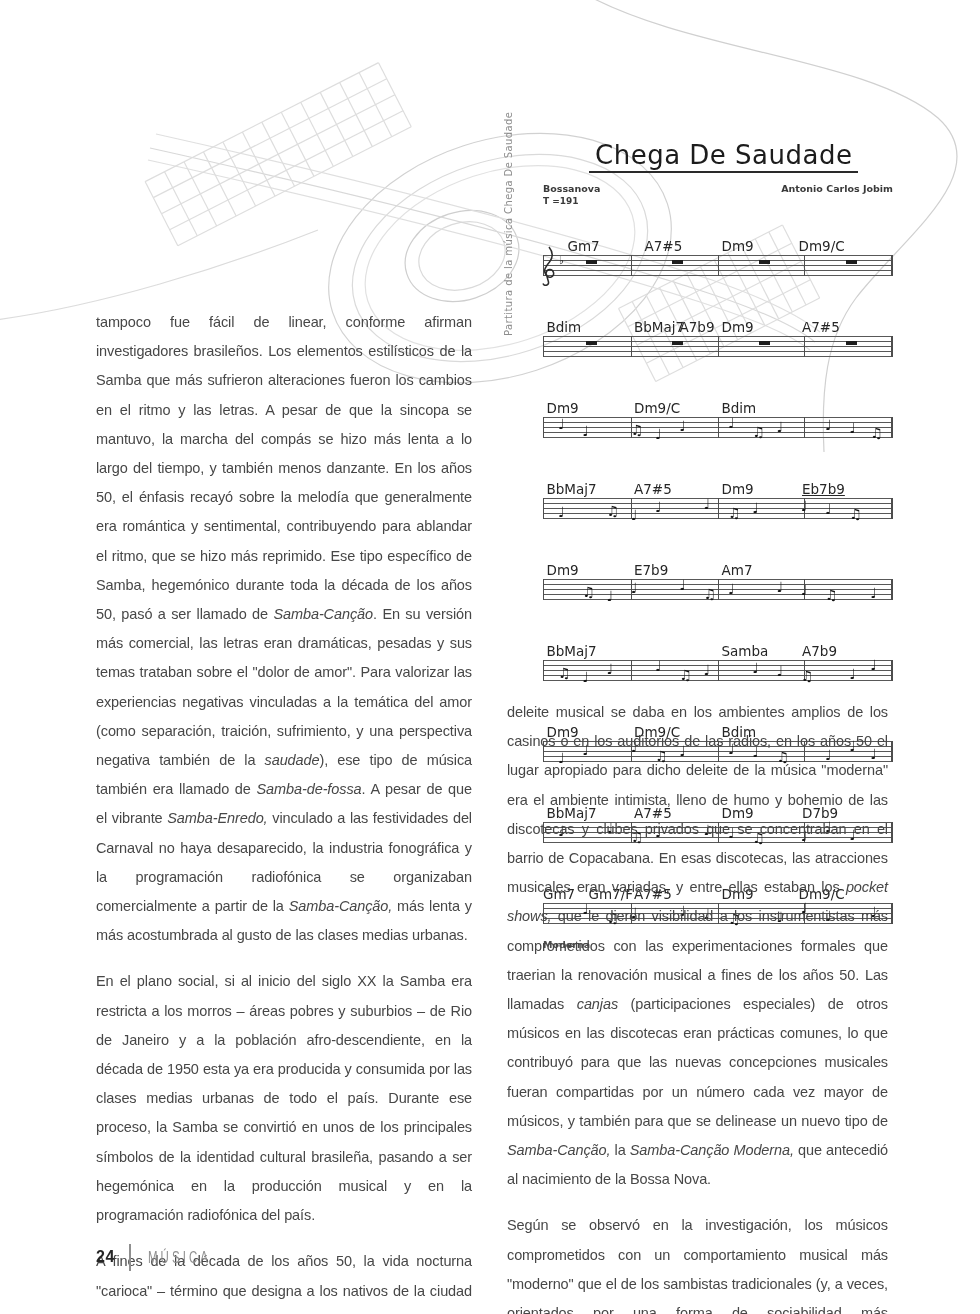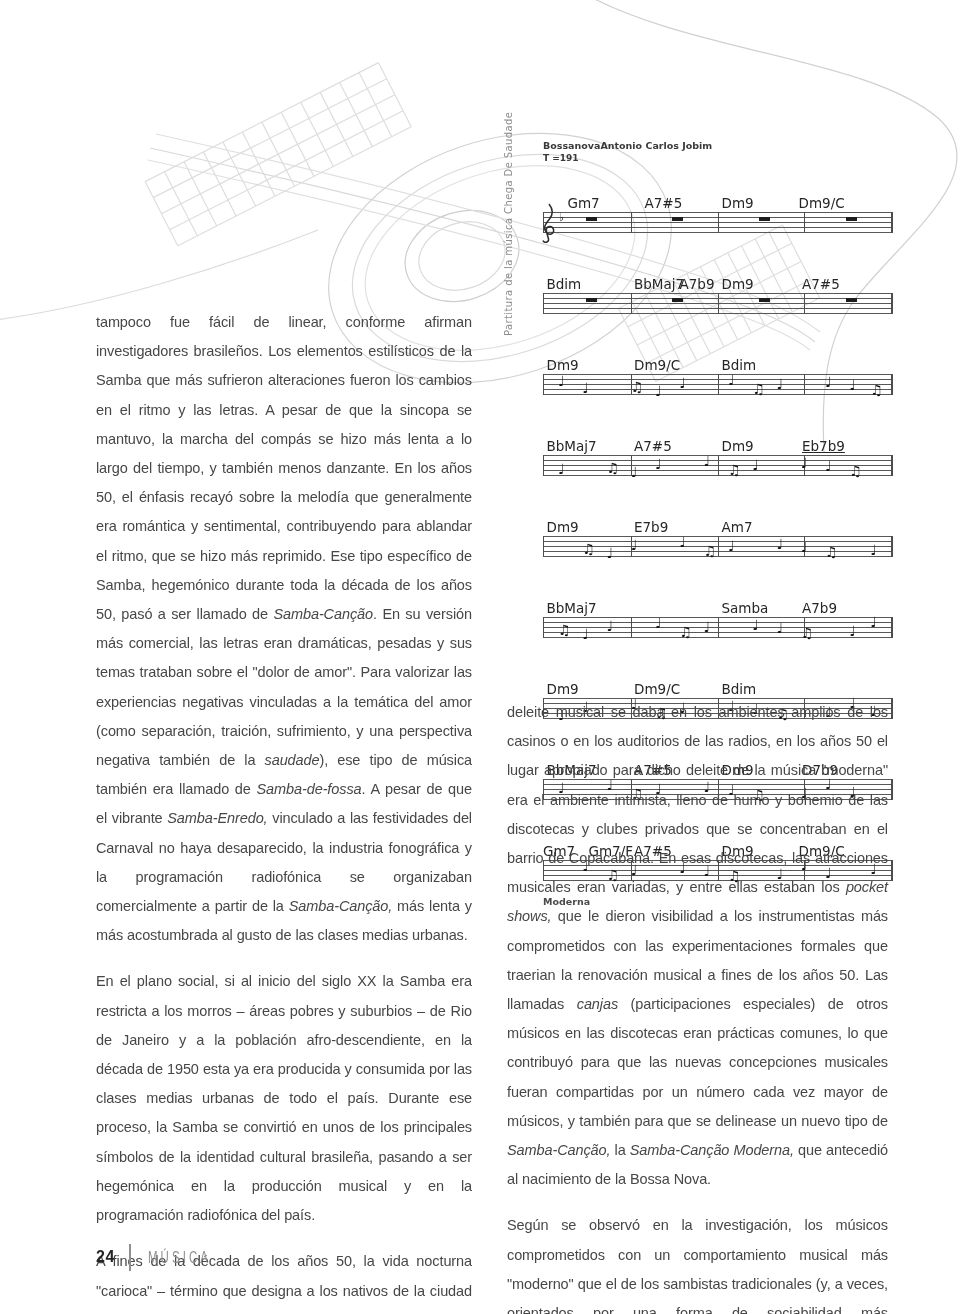--- a/index.html
+++ b/index.html
@@ -8,21 +8,21 @@
   
   .sketch{position:absolute;left:0;top:0;pointer-events:none;}
   
   .vcaption{position:absolute;left:503px;top:136px;height:200px;width:22px;
     writing-mode:vertical-rl;transform:rotate(180deg);
     font-family:"DejaVu Sans",sans-serif;font-size:10px;color:#8d8d8d;letter-spacing:.4px;white-space:nowrap;}
   
   .score{position:absolute;left:543px;top:140px;width:350px;font-family:"DejaVu Sans",sans-serif;color:#222;}
   .score-title{width:max-content;margin:0 0 10px 46px;font-size:26px;font-weight:400;color:#1c1c1c;
      border-bottom:2px solid #2a2a2a;padding:0 6px 1px 6px;letter-spacing:.5px;}
-  .score-meta{display:flex;font-size:9.5px;font-weight:700;color:#3a3a3a;}
+  .score-meta{display:flex;justify-content:space-between;font-size:9.5px;font-weight:700;color:#3a3a3a;}
   .score-tempo{font-size:9px;font-weight:700;color:#3a3a3a;margin:2px 0 10px 0;}
   .system{position:relative;height:49px;}
   .chords{position:relative;height:17px;font-size:13.5px;color:#262626;margin-top:32px;}
   .chords span{position:absolute;top:0;white-space:nowrap;}
   .staff{position:relative;height:21px;border-left:1px solid #4d4d4d;border-right:2px solid #4d4d4d;
      background-image:repeating-linear-gradient(to bottom,#585858 0,#585858 1px,transparent 1px,transparent 5px);}
   .bar{position:absolute;top:0;width:1px;height:21px;background:#4d4d4d;}
   .rest{position:absolute;top:5px;width:11px;height:4px;background:#1d1d1d;}
   .note{position:absolute;font-size:14px;line-height:1;color:#141414;}
   .clefwrap{position:absolute;left:-4px;top:-9px;}
@@ -97,20 +97,21 @@
           <line x1="781.3333333333334" y1="262" x2="781.3333333333334" y2="344"></line>
           <line x1="796.6666666666666" y1="262" x2="796.6666666666666" y2="344"></line>
           <line x1="812" y1="262" x2="812" y2="344"></line>
         </g>
     </g>
   </svg>
 
   <div class="vcaption">Partitura de la música Chega De Saudade</div>
 
   <div class="score">
+    <div class="score-title">Chega De Saudade</div>
     <div class="score-meta">
       <span>Bossanova</span>
       <span>Antonio Carlos Jobim</span>
     </div>
     <div class="score-tempo">T =191</div>
     <div id="systems">
         <div class="system">
           <div class="chords">
             <span style="left: 7%;">Gm7</span>
             <span style="left: 29%;">A7#5</span>

